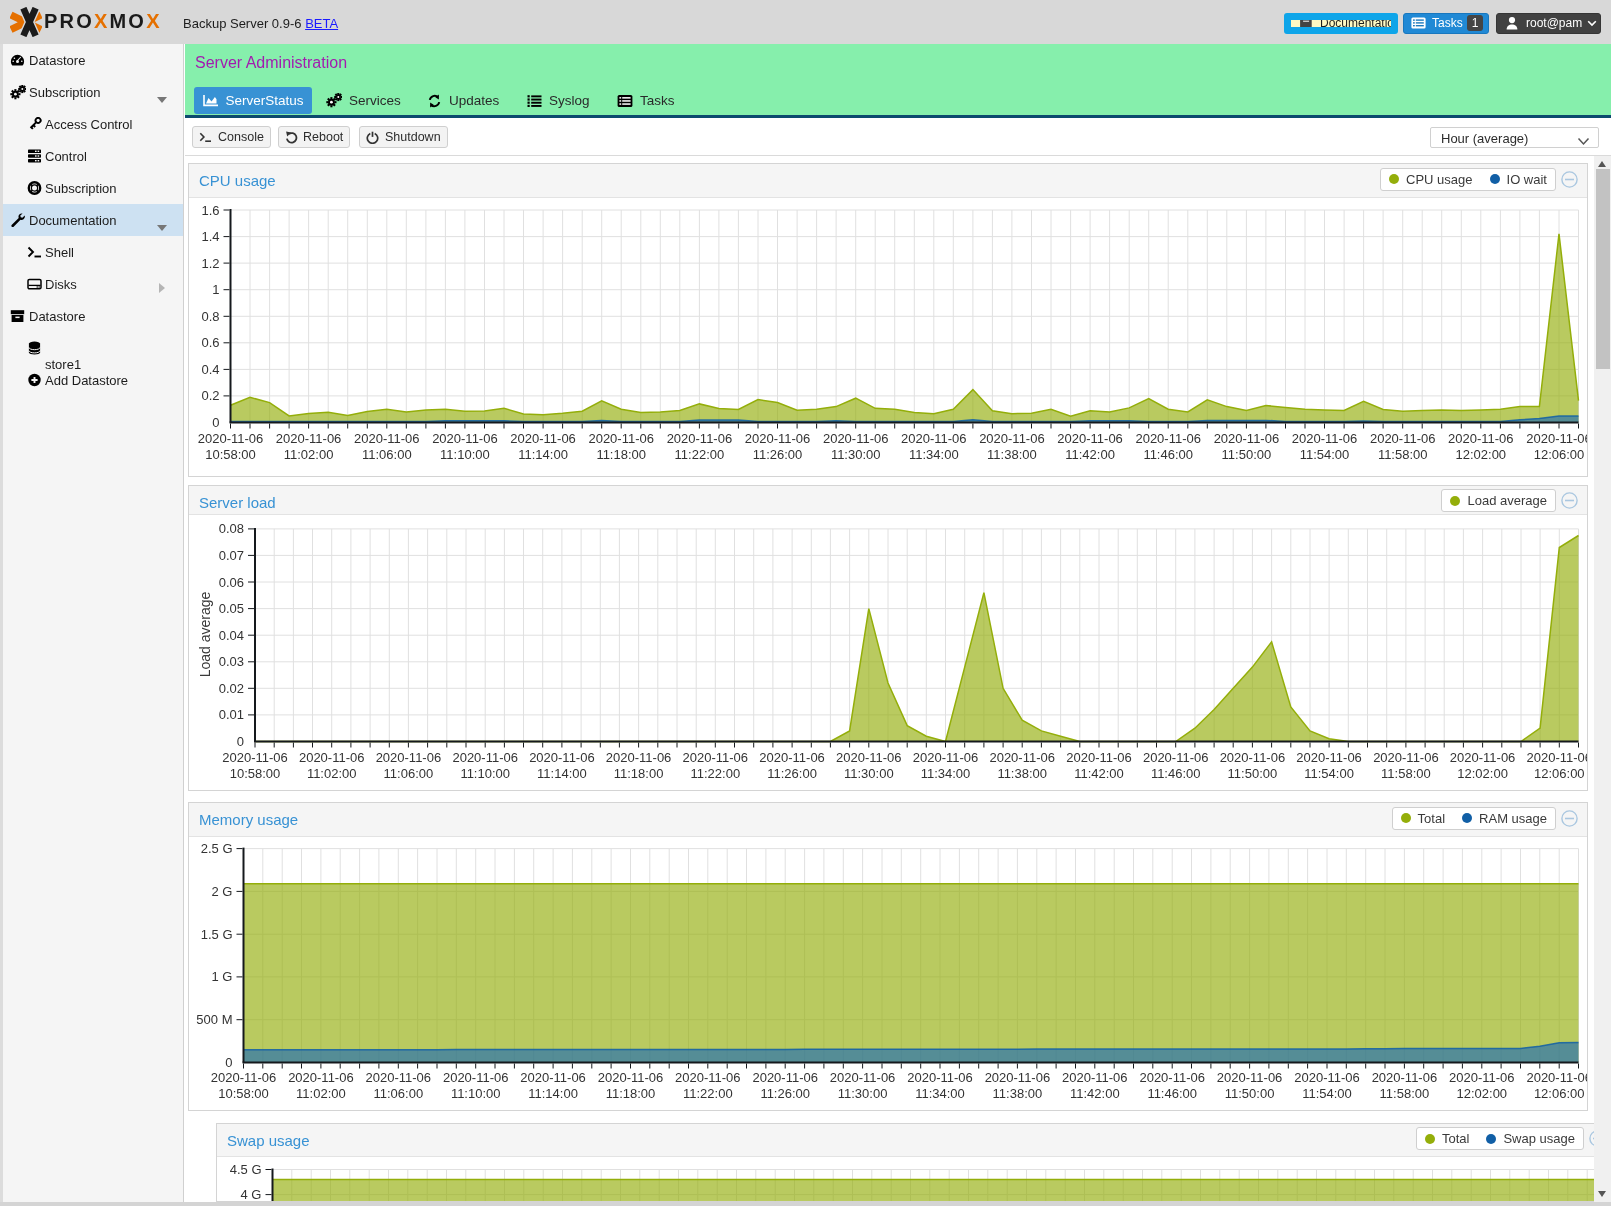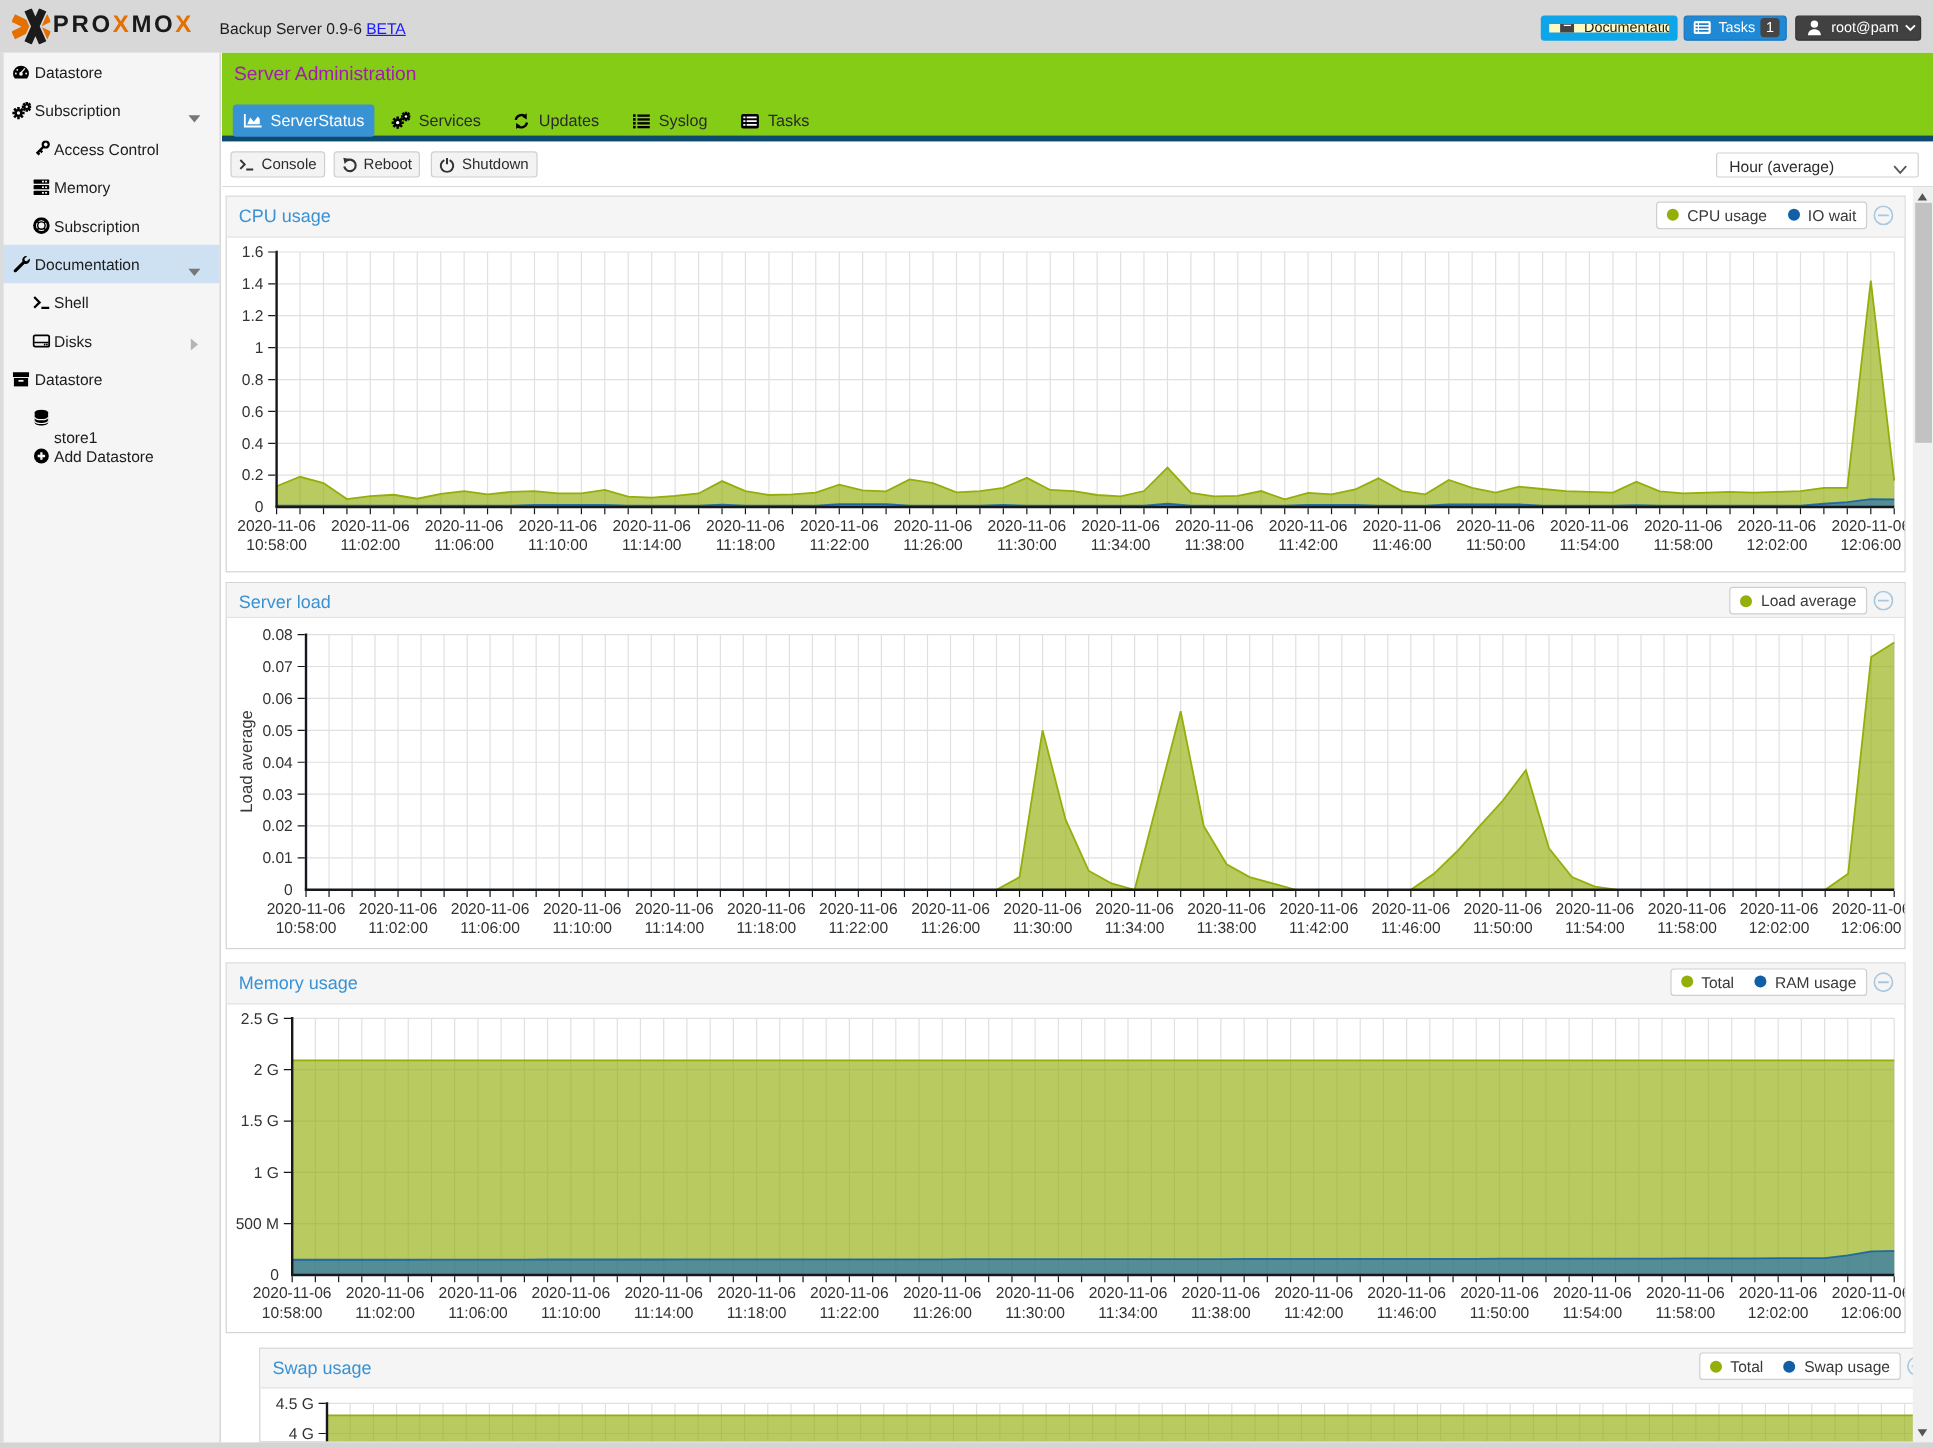--- a/index.html
+++ b/index.html
@@ -11,21 +11,21 @@
 .phead { position:absolute; left:0; top:0; width:100%; height:33.5px; background:#f5f5f5; border-bottom:1px solid #e3e3e3; }
 .ptitle { position:absolute; left:10px; top:8px; font-size:15px; color:#3892d4; }
 .leg { position:absolute; right:31px; height:23px; background:#fff; border:1px solid #cfcfcf; border-radius:3px; display:flex; align-items:center; padding:0 8px; font-size:13px; color:#3a3a3a; }
 .li { display:flex; align-items:center; margin-left:17px; }
 .hbtn svg, .tab svg, .btn svg, .li svg { flex:none; }
 .li:first-child { margin-left:0; }
 .ld { display:inline-block; width:10px; height:10px; border-radius:50%; margin-right:7px; }
 .ctool { position:absolute; right:9px; }
 .chs { position:absolute; left:0; }
 #title { position:absolute; left:195px; top:54px; font-size:16px; color:#a21caf; }
-#tabbar { position:absolute; left:185px; top:44px; width:1426px; height:74px; border-bottom:5px solid #0c4a6e; background:#84cc16; }
+#tabbar { position:absolute; left:185px; top:44px; width:1426px; height:74px; border-bottom:3px solid #0c4a6e; background:#86efac; }
 .tab { position:absolute; top:43px; height:27px; display:flex; align-items:center; font-size:13.5px; color:#2a2a2a; }
 .tabact { background:#3892d4; color:#fff; border-radius:3px; padding:0 8.5px; }
 #toolbar { position:absolute; left:185px; top:118px; width:1426px; height:38px; background:#fff; border-bottom:1px solid #dadada; }
 .btn { position:absolute; top:8px; height:22px; background:#f3f3f3; border:1px solid #cfcfcf; border-radius:3px; display:flex; align-items:center; padding:0 6px; font-size:12.5px; color:#2c2c2c; }
 #combo { position:absolute; left:1245px; top:9px; width:169px; height:21px; background:#fff; border:1px solid #d0d0d0; border-radius:2px; font-size:13px; color:#2c2c2c; }
 #scroll { position:absolute; left:1594px; top:156px; width:17px; height:1046px; background:#f0f0f0; }
 #thumb { position:absolute; left:1.5px; top:13px; width:14px; height:200px; background:#c2c2c2; }
 #bstrip { position:absolute; left:0; top:1202px; width:1611px; height:4px; background:#d4d4d4; }
 .hbtn { position:absolute; top:12.5px; height:21px; border-radius:3px; display:flex; align-items:center; font-size:12px; overflow:hidden; white-space:nowrap; }
 </style></head>
@@ -113,21 +113,21 @@
           <rect x="1" y="0.5" width="13" height="3.6" rx=".7" fill="#000"></rect>
           <rect x="10.6" y="1.6" width="1.6" height="1.4" fill="#f5f5f5"></rect>
           <rect x="8" y="1.6" width="1.6" height="1.4" fill="#f5f5f5"></rect>
           <rect x="1" y="5.2" width="13" height="3.6" rx=".7" fill="#000"></rect>
           <rect x="10.6" y="6.300000000000001" width="1.6" height="1.4" fill="#f5f5f5"></rect>
           <rect x="8" y="6.300000000000001" width="1.6" height="1.4" fill="#f5f5f5"></rect>
           <rect x="1" y="9.9" width="13" height="3.6" rx=".7" fill="#000"></rect>
           <rect x="10.6" y="11.0" width="1.6" height="1.4" fill="#f5f5f5"></rect>
           <rect x="8" y="11.0" width="1.6" height="1.4" fill="#f5f5f5"></rect>
         </svg></span>
-      <span style="position:absolute;left:45px;top:9px;font-size:13px;color:#1c1c1c">Memory</span>
+      <span style="position:absolute;left:45px;top:9px;font-size:13px;color:#1c1c1c">Control</span>
     </div>
     <div style="position:absolute;left:0;top:128px;width:183px;height:32px;">
       <span style="position:absolute;left:27px;top:9px"><svg width="15" height="14" viewBox="0 0 15 14" style="">
           <circle cx="7.5" cy="7" r="5.7" fill="none" stroke="#000" stroke-width="2.4"></circle>
           <circle cx="7.5" cy="7" r="3.1" fill="none" stroke="#000" stroke-width="1.2"></circle>
           <path d="M3.4 2.9l2 2M11.6 2.9l-2 2M3.4 11.1l2-2M11.6 11.1l-2-2" stroke="#000" stroke-width="1.5"></path>
         </svg></span>
       <span style="position:absolute;left:45px;top:9px;font-size:13px;color:#1c1c1c">Subscription</span>
     </div>
     <div style="position:absolute;left:0;top:160px;width:183px;height:32px;background:#cde1f2;">

